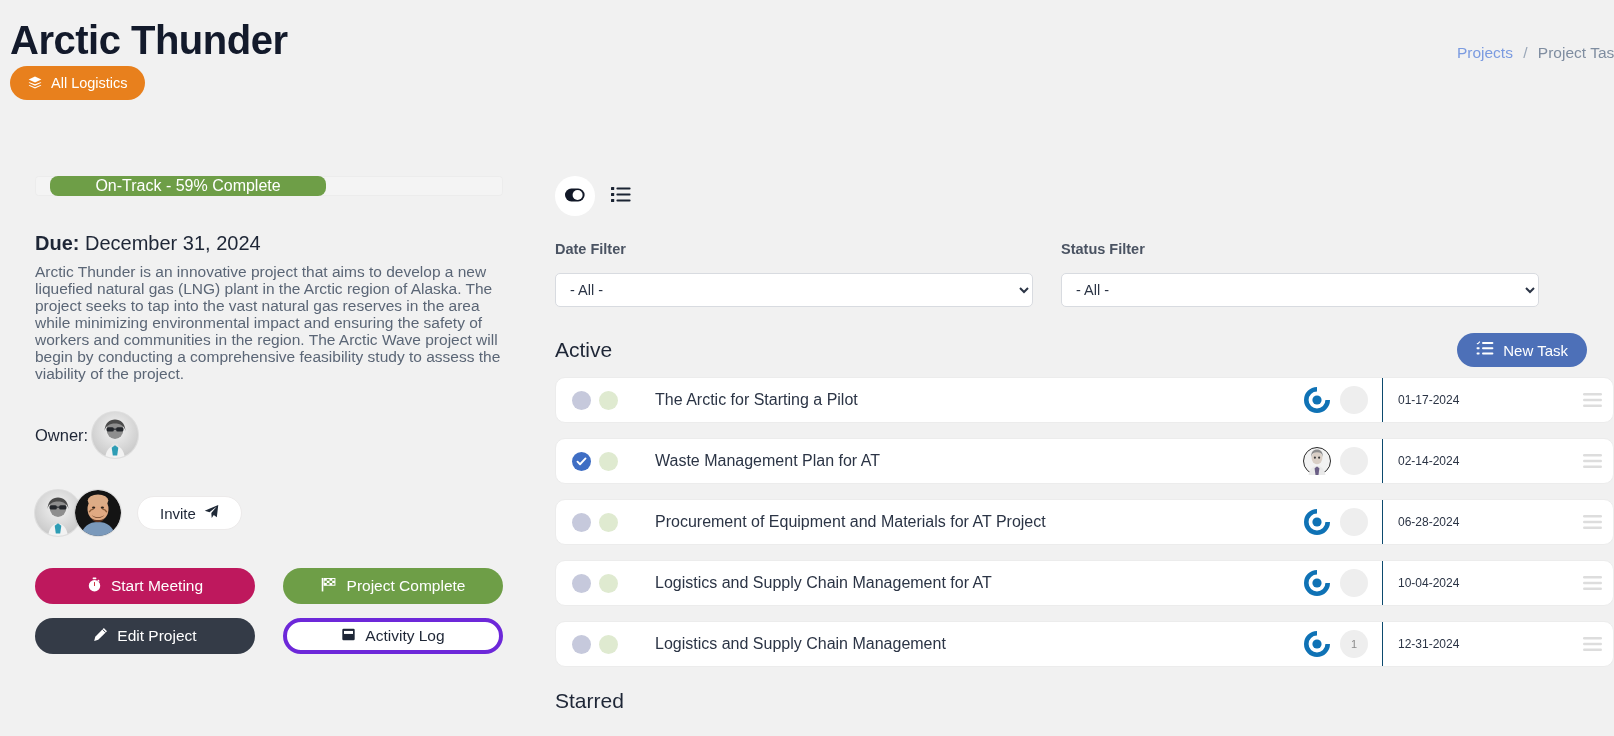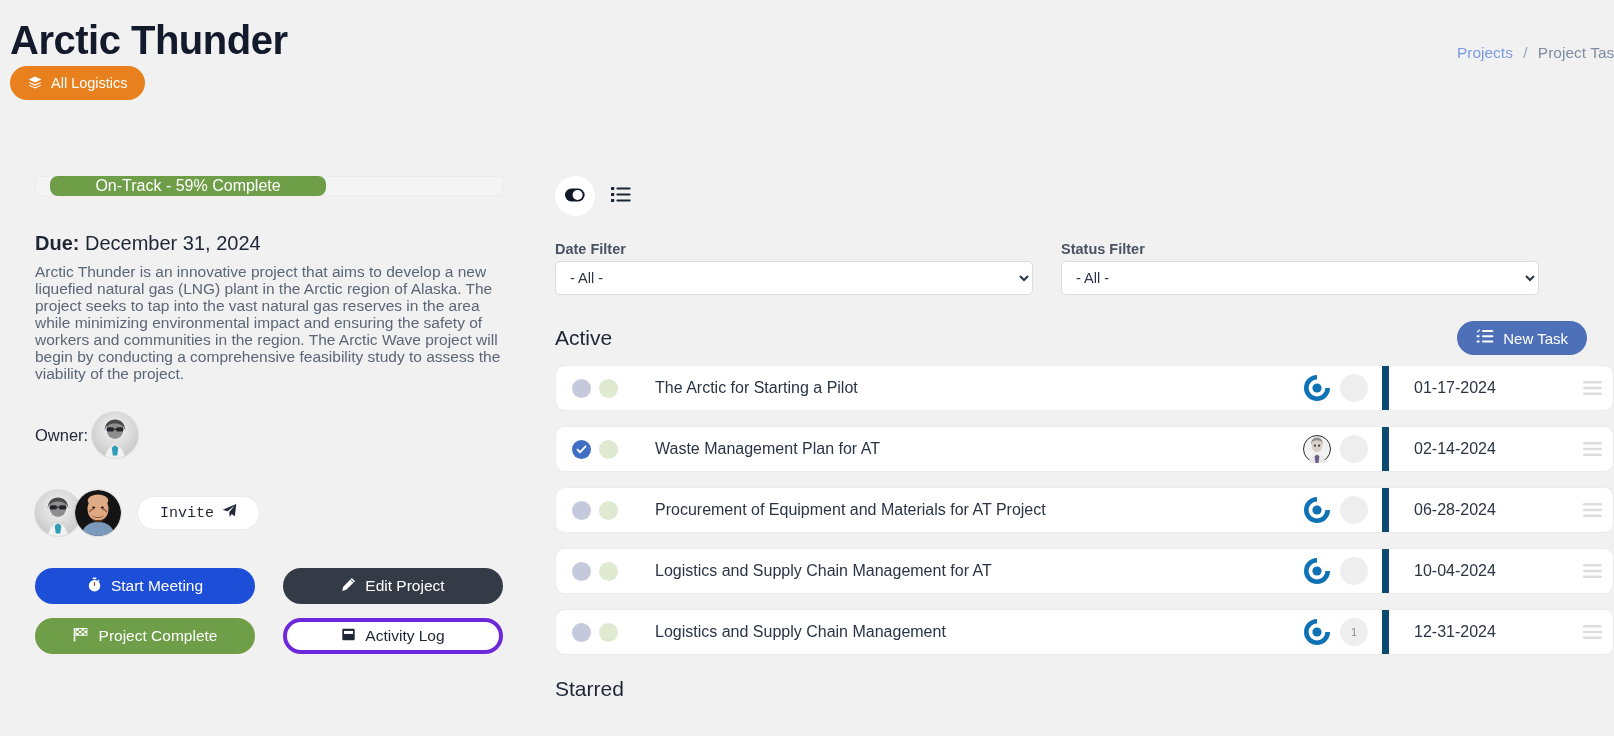--- a/index.html
+++ b/index.html
@@ -73,52 +73,52 @@
   .avatar.a-small { width: 46px; height: 46px; }
 
   .members-row { margin-top: 32px; display: flex; align-items: center; }
   .members-row .avatar.a-small:nth-child(2) { margin-left: -6px; }
   .invite-btn {
     margin-left: 16px;
     display: inline-flex; align-items: center; gap: 8px;
     background: #fff; border: 1px solid #eceaea; border-radius: 20px;
     height: 34px; padding: 0 22px;
     font-size: 15px; color: #1e2636; cursor: pointer;
-    font-family: Liberation Mono, monospace;
+    font-family: Liberation Sans, sans-serif;
   }
 
   .btn-grid { margin-top: 32px; display: grid; grid-template-columns: 220px 220px; gap: 14px 28px; }
   .act-btn {
     height: 36px; border-radius: 18px; border: none;
     display: inline-flex; align-items: center; justify-content: center; gap: 9px;
     font-size: 15.5px; cursor: pointer; color: #fff;
     font-family: "Liberation Sans", sans-serif;
   }
-  .act-btn.red   { background: #1d4ed8; }
+  .act-btn.red   { background: #be185d; }
   .act-btn.green { background: #6e9e47; }
   .act-btn.dark  { background: #343b47; }
   .act-btn.white { background: #fff; color: #1e2636; border: 4px solid #6d28d9; }
 
   
   .right-col { position: absolute; left: 555px; top: 176px; right: 0; }
 
   .view-toggles { display: flex; align-items: center; gap: 8px; }
   .view-pill {
     width: 40px; height: 40px; border-radius: 20px;
     background: #ffffff; border: none; cursor: pointer;
     display: flex; align-items: center; justify-content: center;
   }
   .view-plain {
     width: 36px; height: 36px; background: transparent; border: none;
     cursor: pointer; display: flex; align-items: center; justify-content: center;
   }
 
   .filters { margin-top: 25px; display: flex; gap: 28px; }
   .filter-group { width: 478px; }
-  .filter-label { font-size: 14.5px; font-weight: bold; color: #4a5362; margin-bottom: 4px; }
+  .filter-label { font-size: 14.5px; font-weight: bold; color: #4a5362; margin-bottom: 16px; }
   .filter-select {
     width: 100%; height: 34px; border: 1px solid #d8dbe0; border-radius: 5px;
     background: #fff; padding: 0 10px; font-size: 14.5px; color: #2b3445;
     font-family: "Liberation Sans", sans-serif; cursor: pointer;
     -webkit-appearance: menulist;
   }
 
   .section-head {
     margin-top: 26px; display: flex; align-items: center; justify-content: space-between;
     padding-right: 27px;
@@ -157,23 +157,23 @@
     width: 28px; height: 28px; border-radius: 50%;
     display: flex; align-items: center; justify-content: center; flex: none;
   }
   .ghost-badge {
     width: 28px; height: 28px; border-radius: 50%; background: #eeeeee; flex: none;
     display: flex; align-items: center; justify-content: center;
     font-size: 11px; color: #8b8b8b;
   }
 
   .task-date {
-    width: 147px; border-left: 7px solid #0c4a6e; height: 100%;
-    display: flex; align-items: center; padding-left: 25px;
-    font-size: 16px; color: #2b3445;
+    width: 147px; border-left: 1px solid #0c4a6e; height: 100%;
+    display: flex; align-items: center; padding-left: 15px;
+    font-size: 12px; color: #2b3445;
   }
   .kebab, .drag {
     width: 42px; height: 100%;
     display: flex; align-items: center; justify-content: center;
     cursor: pointer;
   }
   .kebab-dot { width: 4px; height: 4px; border-radius: 50%; background: #6b7687; margin: 1.6px 0; }
 
   .starred-title { margin-top: 22px; font-size: 21px; color: #1e2636; }
 </style>
@@ -287,46 +287,46 @@
           <svg width="15" height="15" viewBox="0 0 16 16">
               <rect x="6" y="0.4" width="4" height="2" rx=".7" fill="#fff"></rect>
               <circle cx="8" cy="9.4" r="6.1" fill="#fff"></circle>
               <rect x="11.9" y="2.6" width="2.3" height="1.6" rx=".7" fill="#fff" transform="rotate(40 11.9 2.6)"></rect>
               <rect x="7.5" y="5.4" width="1" height="4.2" fill="#cc2936"></rect>
             </svg>
         </span>
         <span>Start Meeting</span>
       </button>
 
-      <button class="act-btn dark">
-        <span>
-          <svg width="15" height="15" viewBox="0 0 16 16">
-              <path d="M11.6 1.1 14.9 4.4 5.6 13.7 1.3 14.8 2.4 10.5z" fill="#fff"></path>
-              <path d="M10.2 2.6l3.3 3.3" stroke="#343b47" stroke-width="1"></path>
-            </svg>
-        </span>
-        <span>Edit Project</span>
-      </button>
-
       <button class="act-btn green">
         <span>
           <svg width="17" height="15" viewBox="0 0 18 16">
               <rect x="0.7" y="1" width="1.7" height="14.4" fill="#fff"></rect>
               <g fill="#fff">
                 <rect x="3.2" y="1.6" width="2.9" height="2.4"></rect>
                 <rect x="9" y="1.6" width="2.9" height="2.4"></rect>
                 <rect x="6.1" y="4" width="2.9" height="2.4"></rect>
                 <rect x="11.9" y="4" width="2.9" height="2.4"></rect>
                 <rect x="3.2" y="6.4" width="2.9" height="2.4"></rect>
                 <rect x="9" y="6.4" width="2.9" height="2.4"></rect>
               </g>
               <rect x="3.2" y="1.6" width="11.6" height="7.2" fill="none" stroke="#fff" stroke-width="1"></rect>
             </svg>
         </span>
         <span>Project Complete</span>
+      </button>
+
+      <button class="act-btn dark">
+        <span>
+          <svg width="15" height="15" viewBox="0 0 16 16">
+              <path d="M11.6 1.1 14.9 4.4 5.6 13.7 1.3 14.8 2.4 10.5z" fill="#fff"></path>
+              <path d="M10.2 2.6l3.3 3.3" stroke="#343b47" stroke-width="1"></path>
+            </svg>
+        </span>
+        <span>Edit Project</span>
       </button>
 
       <button class="act-btn white">
         <span>
           <svg width="15" height="15" viewBox="0 0 16 16">
               <rect x="1.4" y="1.8" width="13.2" height="12.4" rx="1.3" fill="#1e2636"></rect>
               <rect x="3.2" y="4.2" width="9.6" height="3.2" fill="#fff"></rect>
             </svg>
         </span>
         <span>Activity Log</span>

